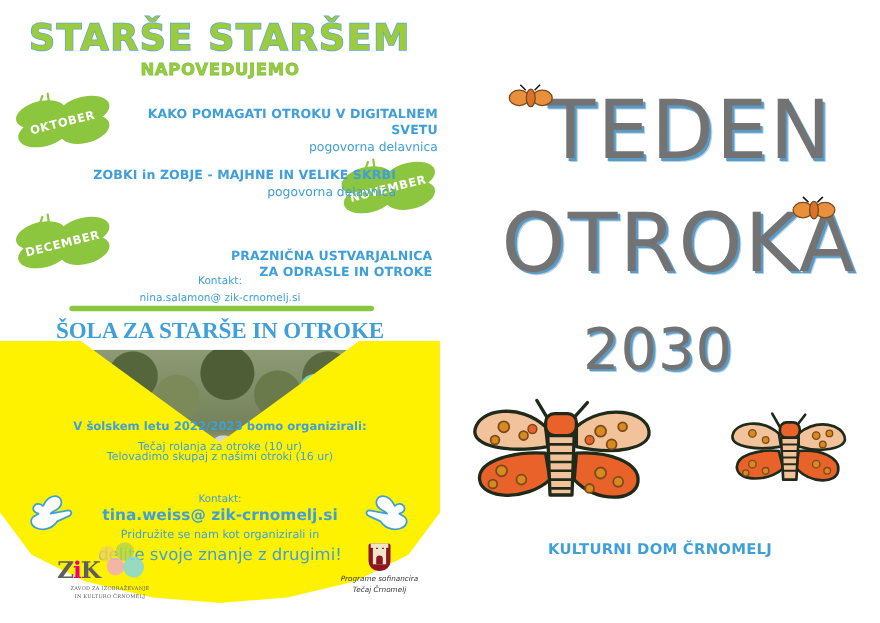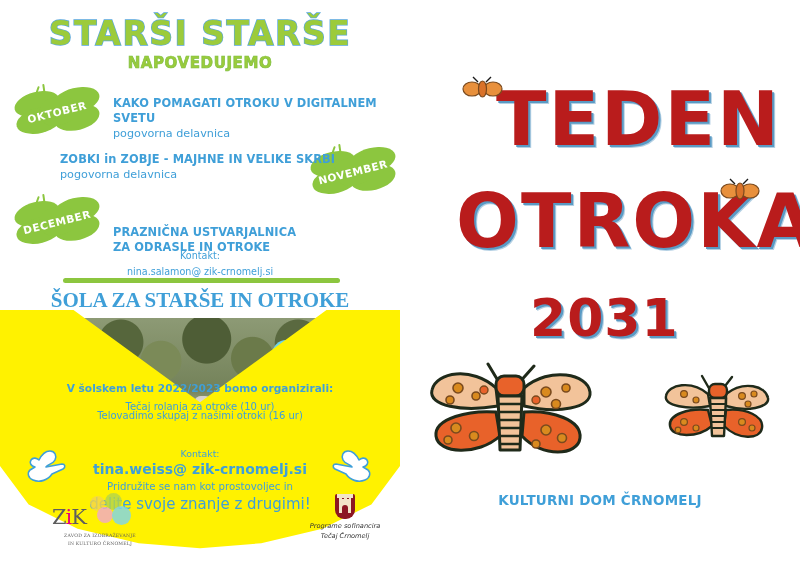--- a/index.html
+++ b/index.html
@@ -43,21 +43,21 @@
     position:absolute; left:0; top:0; width:86px; height:48px;
     display:flex; align-items:center; justify-content:center;
     transform:rotate(-14deg);
     font-size:10.5px; font-weight:bold; color:#ffffff; letter-spacing:.6px;
     font-family:"DejaVu Sans", sans-serif;
   }
   #badge-okt { left:14px;  top:88px; }
   #badge-nov { left:310px; top:148px; }
   #badge-dec { left:14px;  top:198px; }
 
-  .event { position:absolute; }
+  .event { position:absolute;text-align:right; }
   .event .etitle { font-size:11.4px; font-weight:bold; color:#3f9fd8;
                    letter-spacing:.1px; line-height:1.32;
                    font-family:"DejaVu Sans", sans-serif; }
   .event .esub { font-size:11.2px; color:#3f9fd8;
                  line-height:1.34; font-family:"DejaVu Sans", sans-serif; }
   #event-1 { left:113px; top:96px;  width:285px; }
   #event-2 { left:60px;  top:152px; width:300px; }
   #event-3 { left:113px; top:205px; width:280px;margin-top:20px; }
 
   .contact1 { position:absolute; left:0; top:248px; width:400px; text-align:center;
@@ -132,21 +132,21 @@
   
   .dove { position:absolute; width:44px; height:40px; z-index:8; }
   #dove-left { left:24px; top:447px; }
   #dove-right { left:330px; top:447px; transform:scaleX(-1); }
 
   
   .zik { position:absolute; width:96px; z-index:9; }
   .zik .zrow { position:relative; height:32px; }
   .zik .zbubbles { position:absolute; left:36px; top:-4px; width:56px; height:34px; }
   .zik .zb { position:absolute; border-radius:50%; opacity:.82; }
-  .zik .ztext { position:absolute; left:0; top:5px; font-size:21px; font-weight:normal;
+  .zik .ztext { position:absolute; left:0; top:5px; font-size:21px; font-weight:bold;
                 color:#5e5e5e; font-family:"DejaVu Serif", serif; letter-spacing:-1px; }
   .zik .ztext .dot-i { color:#e5007d; }
   .zik .ztag { text-align:center; font-size:4.6px; color:#5e5e5e; line-height:1.5;
                font-family:"DejaVu Serif", serif; letter-spacing:.2px; margin-top:1px; }
   #zik-bottom { left:52px; top:500px; }
 
   
   .crest { position:absolute; left:300px; top:494px; z-index:9; width:90px; text-align:center; }
   .crest-shield { width:20px; height:25px; margin:0 auto; background:#8c1622;
                   border-radius:2px 2px 9px 9px; position:relative; }
@@ -156,22 +156,22 @@
                  background:repeating-linear-gradient(90deg,#f2e4c8 0 3px, transparent 3px 5px); }
   .crest-door { position:absolute; left:7px; top:11px; width:6px; height:8px;
                 background:#8c1622; border-radius:3px 3px 0 0; }
   .crest-cap  { position:absolute; left:2px; top:0; width:16px; height:4px;
                 background:#f2e4c8; }
   .crest-text { font-size:6.6px; color:#333; line-height:1.45; margin-top:3px;
                 font-style:italic; font-family:"DejaVu Sans", sans-serif; }
 
   
   .right { position:absolute; left:400px; top:0; width:400px; height:566px; }
-  .big { position:absolute; font-family:"DejaVu Sans", sans-serif; font-weight:bold;
-         color:#b91c1c; letter-spacing:2px;
+  .big { position:absolute; font-family:"DejaVu Sans", sans-serif; font-weight:normal;
+         color:#737373; letter-spacing:2px;
          text-shadow: 2px 2px 0 #5a9ac4, 3px 3px 0 rgba(90,154,196,.45); }
   #word-teden  { left:96px;  top:76px;  font-size:74px; }
   #word-otroka { left:56px;  top:178px; font-size:74px; }
   #word-year   { left:130px; top:288px; font-size:52px; letter-spacing:1px; }
   .venue { position:absolute; left:0; top:492px; width:400px; text-align:center;
            font-size:13.5px; font-weight:bold; color:#3f9fd8; letter-spacing:.2px;
            font-family:"DejaVu Sans", sans-serif; }
 
   .bfly { position:absolute; }
   #bfly-big   { left:22px;  top:358px; width:180px; height:110px; }
@@ -179,21 +179,21 @@
   #bfly-teden { left:62px;  top:76px;  width:42px; height:26px; }
   #bfly-otroka{ left:320px; top:178px; width:40px; height:25px; }
 </style>
 </head>
 <body>
 
 <div class="poster">
 
   <div class="left">
 
-    <div class="title-main">STARŠI STARŠE</div>
+    <div class="title-main">STARŠE STARŠEM</div>
     <div class="title-sub">NAPOVEDUJEMO</div>
 
     <div class="badge" id="badge-okt">
       <span class="ant a1"></span>
       <span class="ant a2"></span>
       <span class="bwing w1"></span>
       <span class="bwing w2"></span>
       <span class="bwing w3"></span>
       <span class="bwing w4"></span>
       <span class="bbody"></span>
@@ -269,21 +269,21 @@
 
     <div class="yellow-wrap">
       <div class="yellow-shape"></div>
     </div>
 
     <div class="ytext" id="ylead">V šolskem letu 2022/2023 bomo organizirali:</div>
     <div class="ytext" id="yline1">Tečaj rolanja za otroke (10 ur)</div>
     <div class="ytext" id="yline2">Telovadimo skupaj z našimi otroki (16 ur)</div>
     <div class="ytext" id="ykontakt">Kontakt:</div>
     <div class="ytext" id="ymail">tina.weiss@ zik-crnomelj.si</div>
-    <div class="ytext" id="yvol1">Pridružite se nam kot prostovoljec in</div>
+    <div class="ytext" id="yvol1">Pridružite se nam kot organizirali in</div>
     <div class="ytext" id="yvol2">delite svoje znanje z drugimi!</div>
 
     <svg class="dove" id="dove-left" viewBox="0 0 44 40">
       <path d="M26 4 C31 4 33 9 31 13 C29 17 24 17 22 20 L38 17 C41 17 42 20 39 22 L28 27 C24 33 16 36 9 33 C4 31 3 26 6 23 L11 20 C7 19 5 16 7 13 C9 10 13 11 15 13 C17 9 21 4 26 4 Z" fill="#ffffff" stroke="#3f9fd8" stroke-width="1.6" stroke-linejoin="round"></path>
     </svg>
     <svg class="dove" id="dove-right" viewBox="0 0 44 40">
       <path d="M26 4 C31 4 33 9 31 13 C29 17 24 17 22 20 L38 17 C41 17 42 20 39 22 L28 27 C24 33 16 36 9 33 C4 31 3 26 6 23 L11 20 C7 19 5 16 7 13 C9 10 13 11 15 13 C17 9 21 4 26 4 Z" fill="#ffffff" stroke="#3f9fd8" stroke-width="1.6" stroke-linejoin="round"></path>
     </svg>
 
     <div class="zik" id="zik-bottom">
@@ -311,21 +311,21 @@
       </div>
       <div class="crest-text">Programe sofinancira</div>
       <div class="crest-text" style="margin-top:0">Tečaj Črnomelj</div>
     </div>
   </div>
 
   <div class="right">
 
     <div class="big" id="word-teden">TEDEN</div>
     <div class="big" id="word-otroka">OTROKA</div>
-    <div class="big" id="word-year">2031</div>
+    <div class="big" id="word-year">2030</div>
 
     <svg class="bfly" id="bfly-teden" viewBox="0 0 42 26">
       <path d="M16 6 L11 1 M24 6 L29 1" stroke="#1a1a1a" stroke-width="1.4" fill="none"></path>
       <ellipse cx="10" cy="13" rx="9" ry="7" fill="#e8903c" stroke="#7a4a1e" stroke-width="1.2"></ellipse>
       <ellipse cx="31" cy="13" rx="9" ry="7" fill="#e8903c" stroke="#7a4a1e" stroke-width="1.2"></ellipse>
       <ellipse cx="20.5" cy="13" rx="4" ry="8" fill="#d9722a" stroke="#7a4a1e" stroke-width="1.2"></ellipse>
     </svg>
     <svg class="bfly" id="bfly-otroka" viewBox="0 0 40 25">
       <path d="M15 6 L10 1 M23 6 L28 1" stroke="#1a1a1a" stroke-width="1.4" fill="none"></path>
       <ellipse cx="10" cy="13" rx="9" ry="7" fill="#e8903c" stroke="#7a4a1e" stroke-width="1.2"></ellipse>

